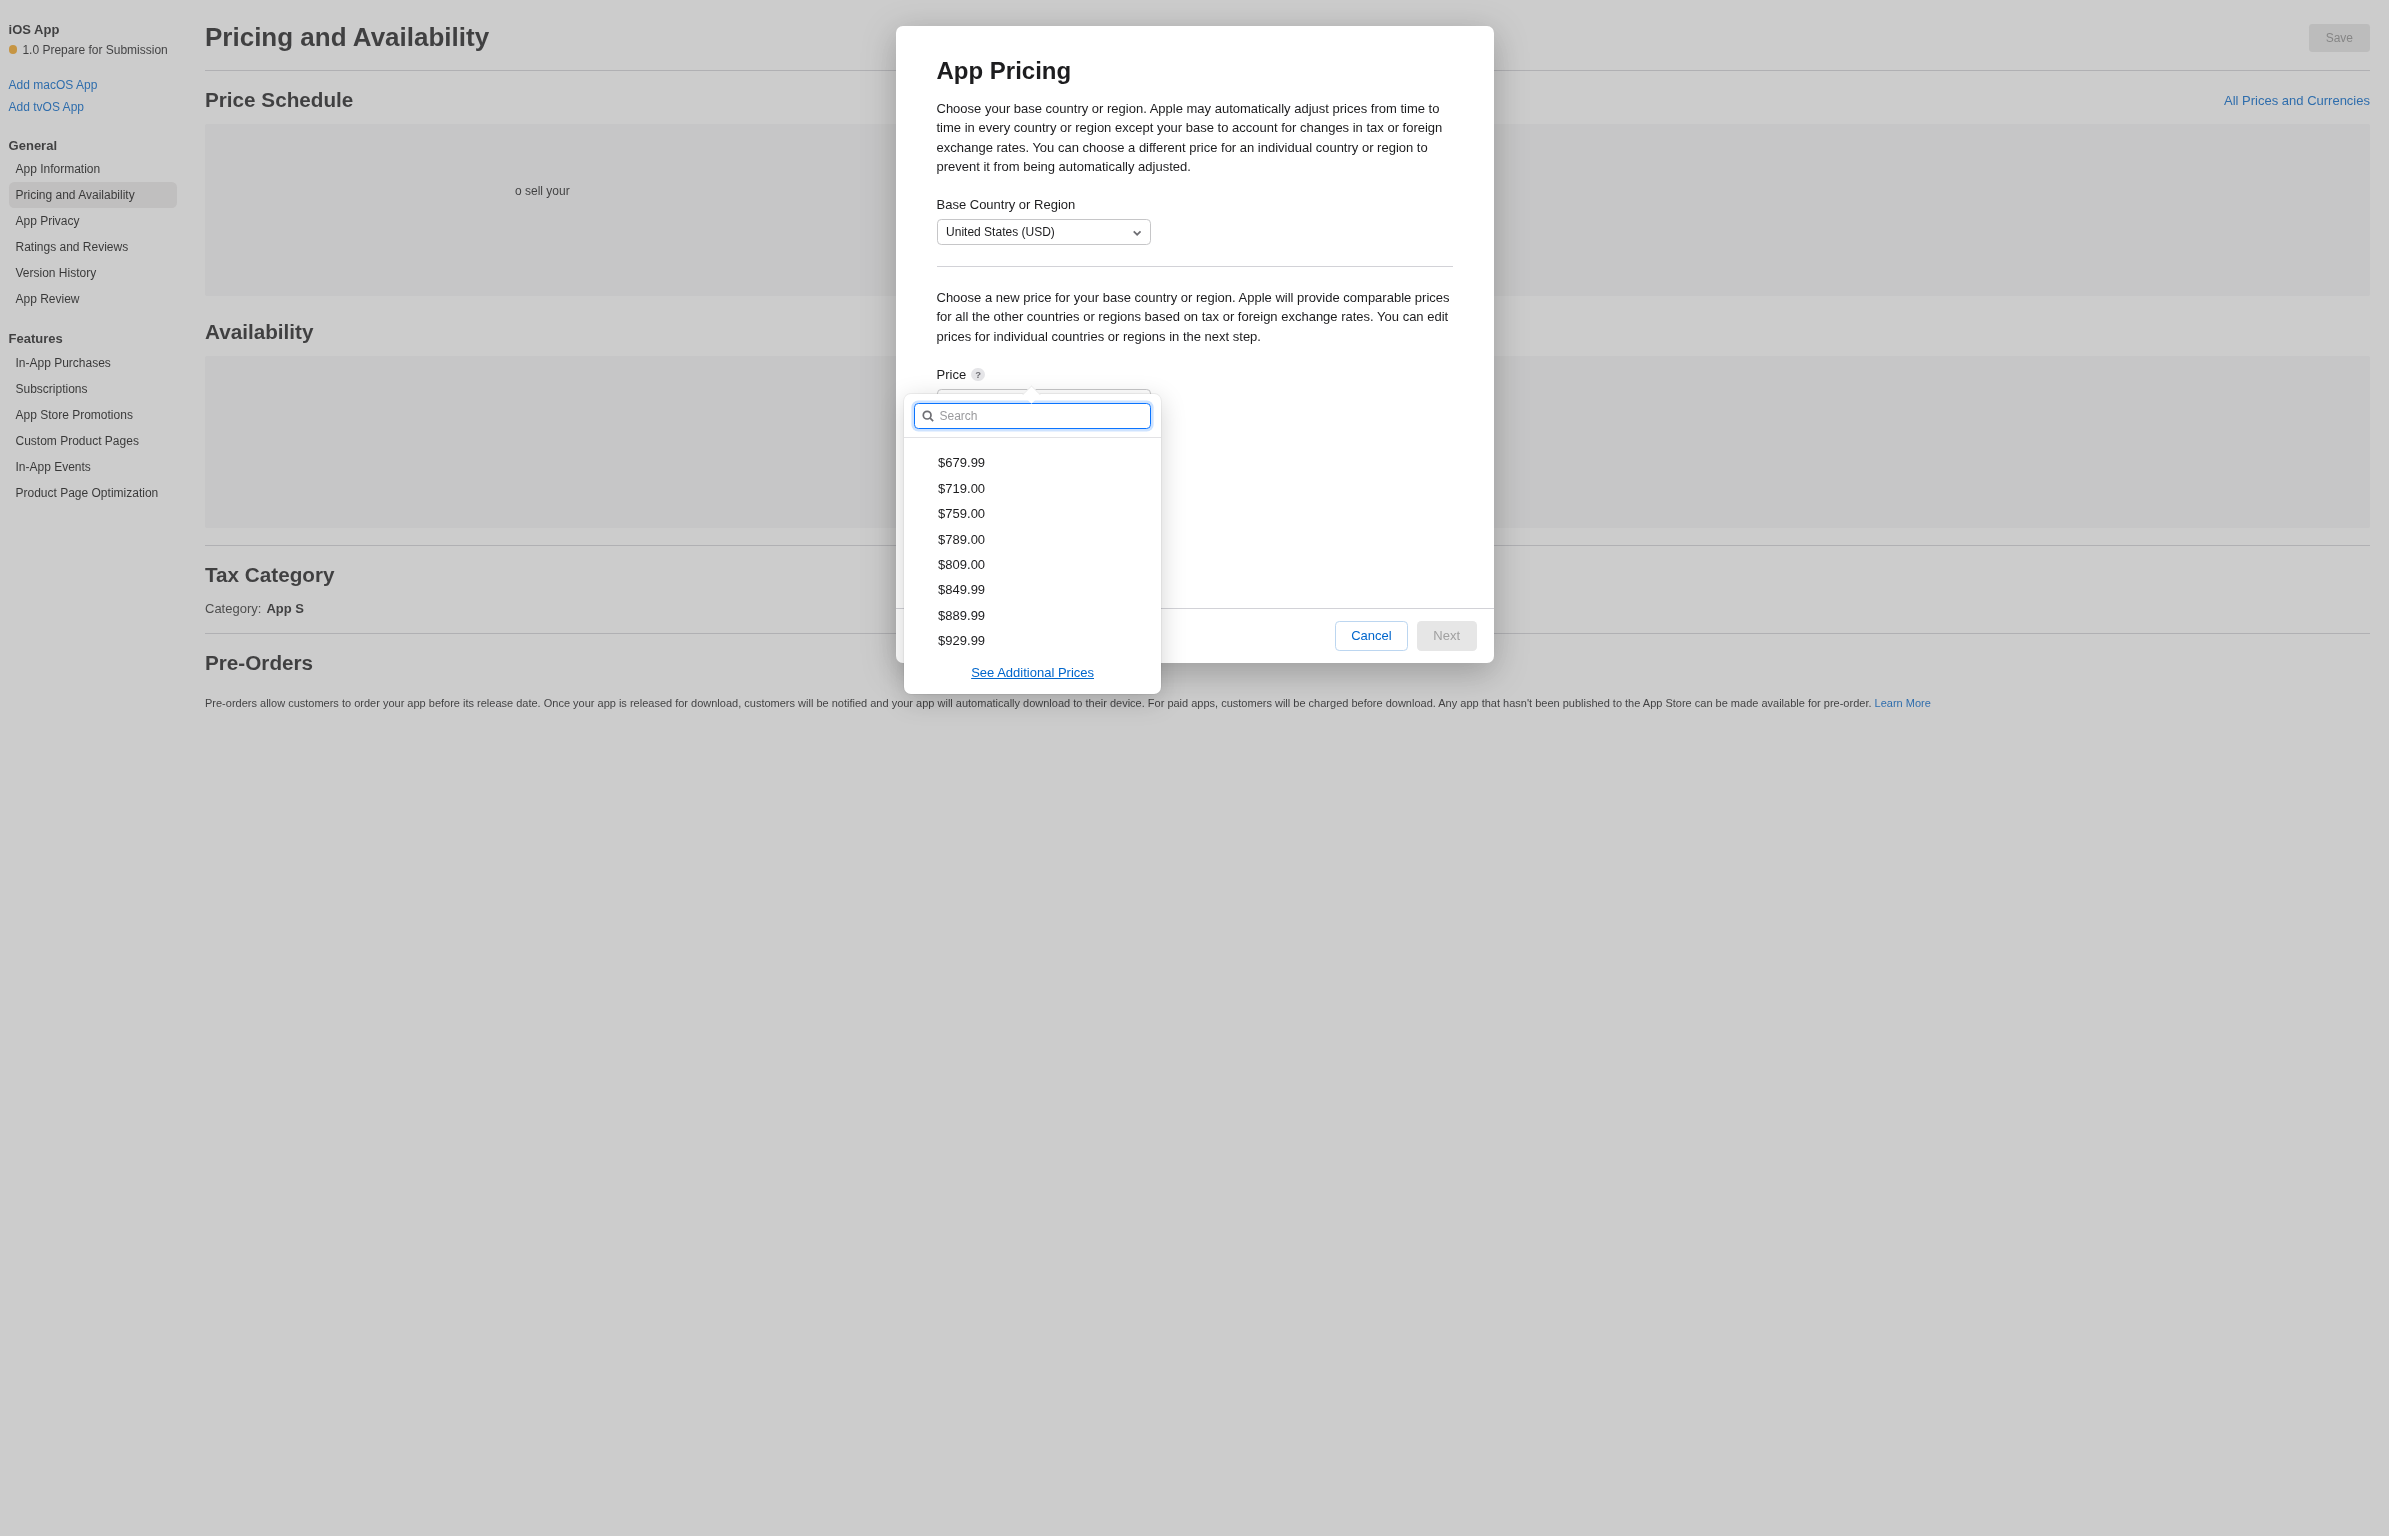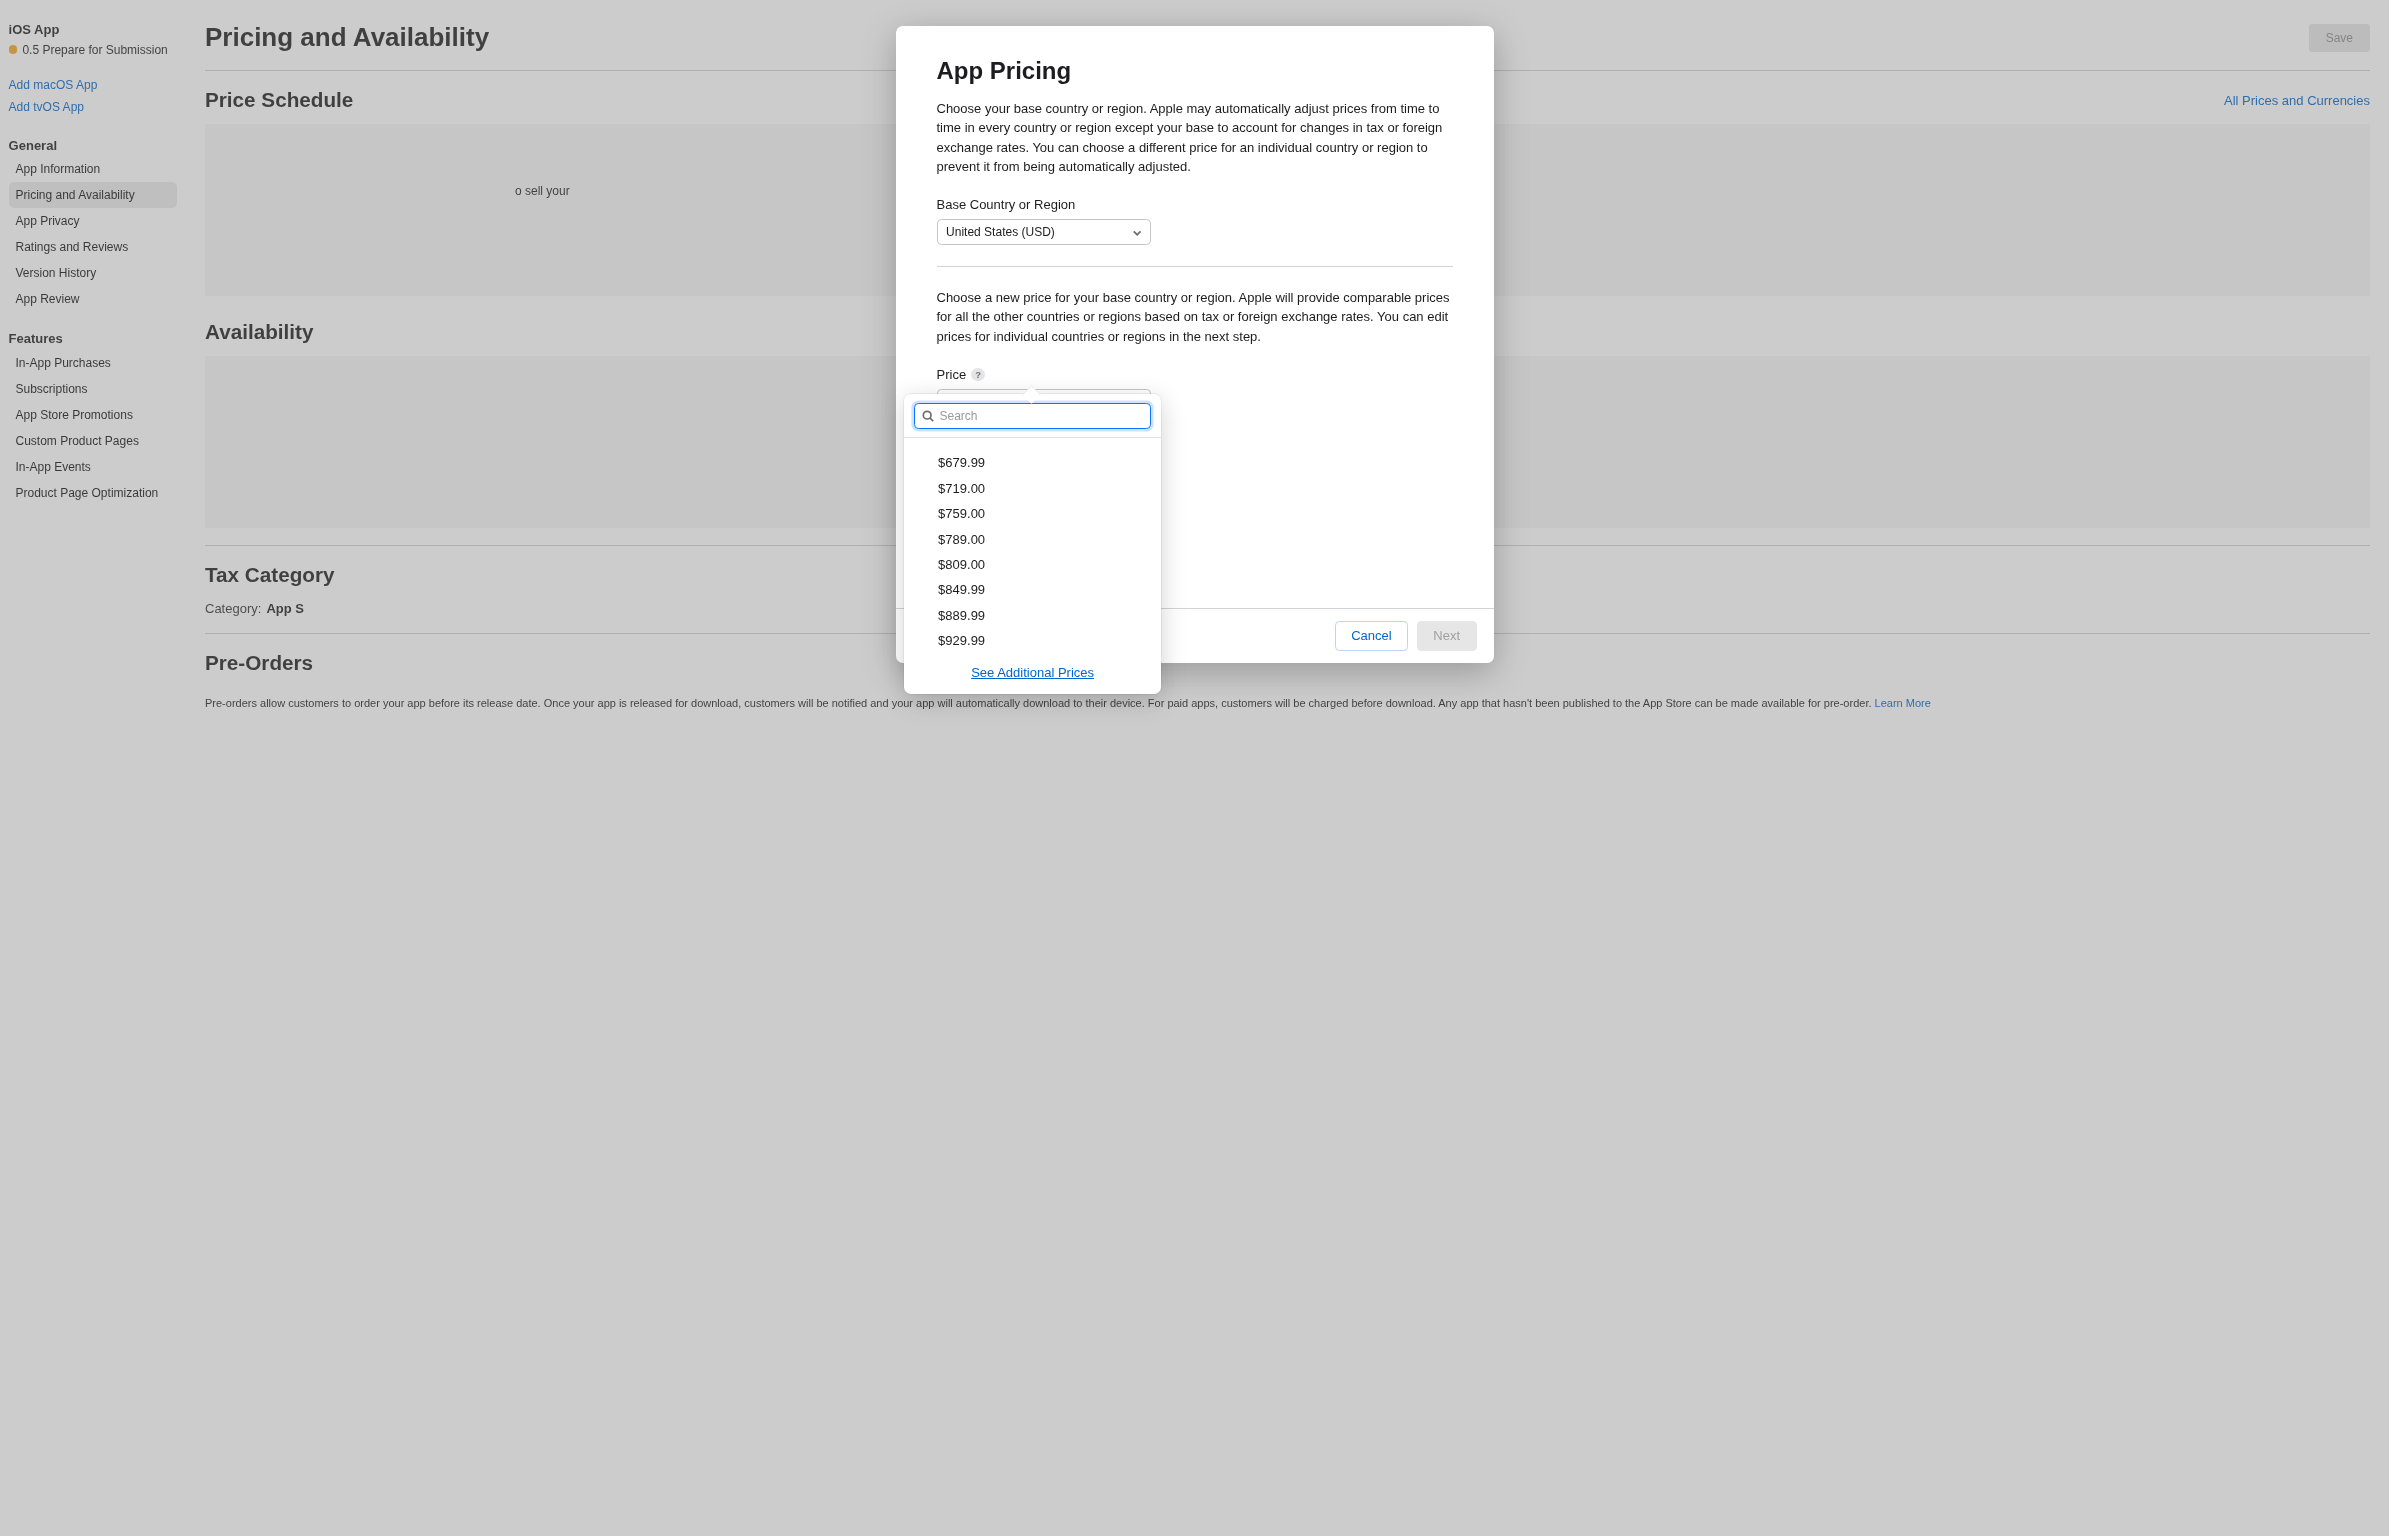--- a/index.html
+++ b/index.html
@@ -127,21 +127,21 @@
 </style>
 </head>
 <body>
 
 <div class="app">
 
   <aside class="sidebar">
     <div class="sidebar-app-title">iOS App</div>
     <div class="status-row">
       <span class="status-dot"></span>
-      <span class="status-text">0.5 Prepare for Submission</span>
+      <span class="status-text">1.0 Prepare for Submission</span>
     </div>
 
     <div class="sidebar-link">Add macOS App</div>
     <div class="sidebar-link">Add tvOS App</div>
 
     <div class="sidebar-section-title">General</div>
     <div id="general-list">
         <div class="sidebar-item">App Information</div>
         <div class="sidebar-item active">Pricing and Availability</div>
         <div class="sidebar-item">App Privacy</div>

